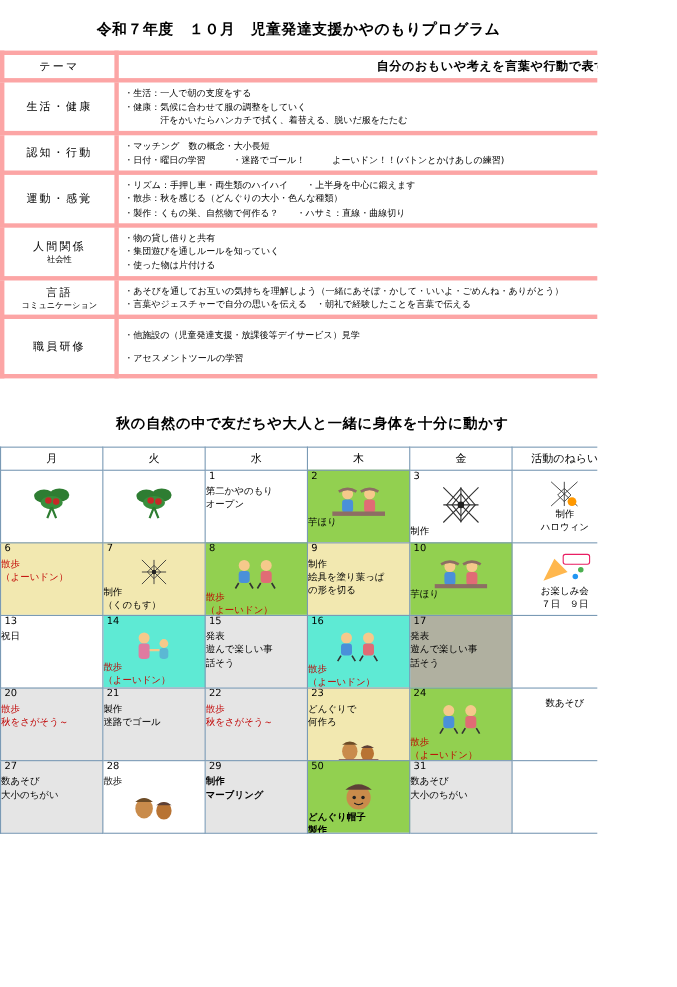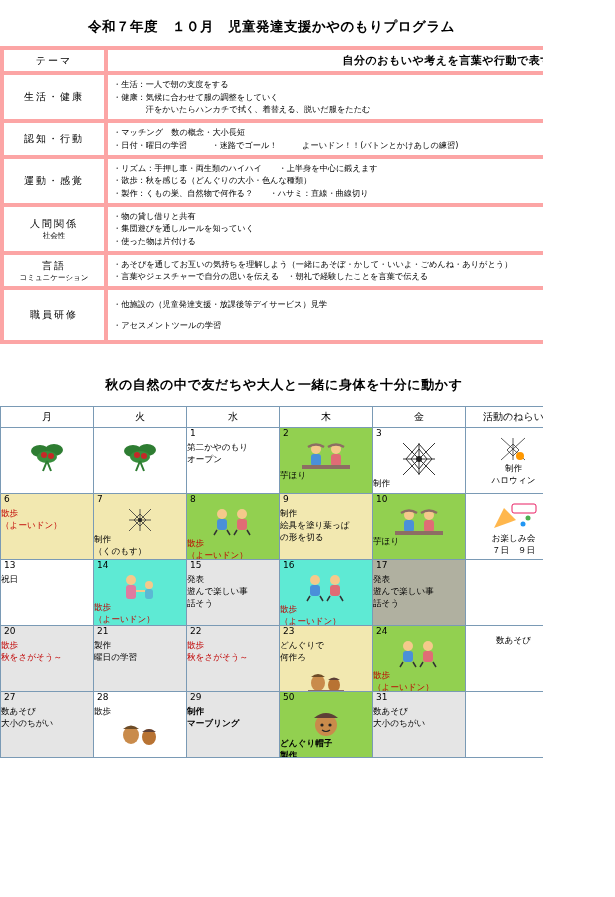--- a/index.html
+++ b/index.html
@@ -498,21 +498,21 @@
                 <div class="red">散歩</div>
                 <div class="red">秋をさがそう～</div>
               </div>
             </div>
           </td>
           <td class="bg-blue">
             <div class="cal-cell">
               <div class="daynum">21</div>
               <div class="cell-body">
                 <div class="">製作</div>
-                <div class="">曜日の学習</div>
+                <div class="">迷路でゴール</div>
               </div>
             </div>
           </td>
           <td class="bg-blue">
             <div class="cal-cell">
               <div class="daynum">22</div>
               <div class="cell-body">
                 <div class="red">散歩</div>
                 <div class="red">秋をさがそう～</div>
               </div>

